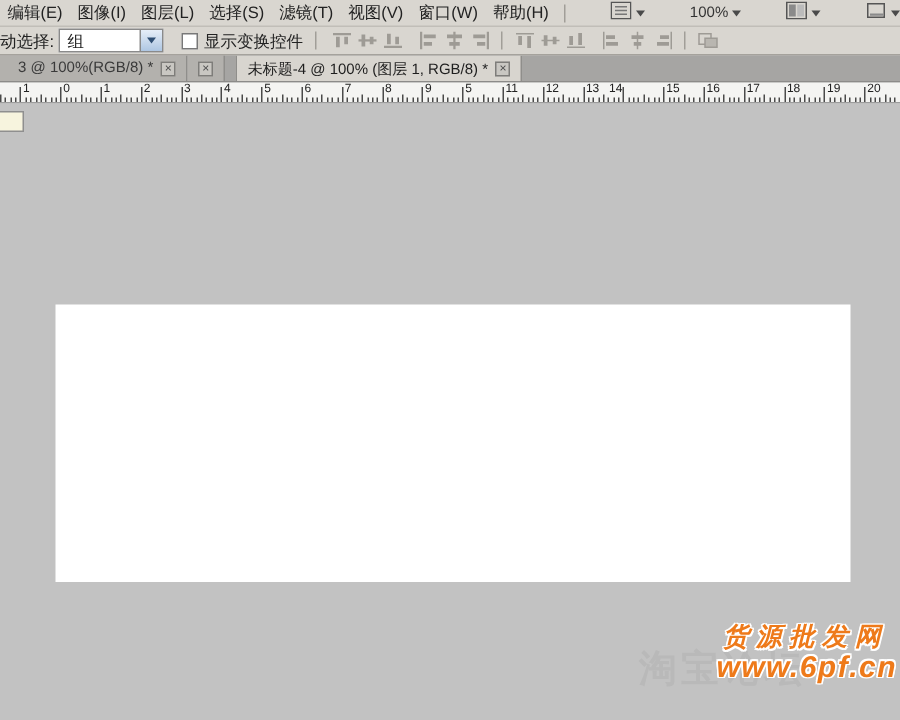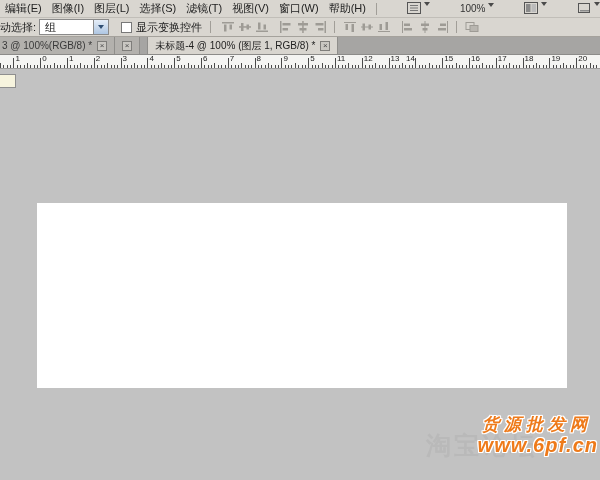--- a/index.html
+++ b/index.html
@@ -16,21 +16,21 @@
     background: var(--bar_bg, #D9D6D0);
     border-bottom: 1px solid #C1BEB8;
     display: flex;
     align-items: center;
     font-size: 11px;
     color: #222;
     white-space: nowrap;
   }
   .menu-item { padding: 0 5px; cursor: default; }
   .vsep { width:1px; height:12px; background:#A19E98; margin:0 5px; flex:none; }
-  .bar-btn { display:flex; gap:3px; padding:0 5px; flex:none;margin-left:20px; }
+  .bar-btn { display:flex; align-items:center; gap:3px; padding:0 5px; flex:none;margin-left:20px; }
   .dd { width:0; height:0; border-left:3px solid transparent; border-right:3px solid transparent; border-top:4px solid #4A4A4A; }
   .zoom-text { font-size:10px; color:#333; }
   .spacer { flex:1; }
   .grip { width:5px; height:12px; border-left:1px solid #9A9790; border-right:1px solid #9A9790; margin-right:8px; flex:none; }
 
   
   .optionsbar {
     height: 19px;
     background: var(--bar_bg, #D9D6D0);
     border-bottom: 1px solid #A5A29C;
@@ -79,21 +79,21 @@
   }
   .tab {
     display: flex; align-items: center; gap: 5px;
     padding: 0 7px;
     font-size: 10px;
     color: #3A3A3A;
     background: var(--tab_inactive_bg, #B3B1AD);
     border-right: 1px solid #8F8E8B;
     flex: none;
   }
-  .tab:first-child { padding-left: 2px; }
+  .tab:first-child { padding-left: 12px; }
   .tab.active {
     background: var(--tab_active_bg, #D8D5CF);
     color: #1E1E1E;
     margin-left: 7px;
     border-left: 1px solid #8F8E8B;
   }
   .tab-close {
     width: 10px; height: 10px;
     border: 1px solid #7E7D7A;
     background: #C9C7C2;

